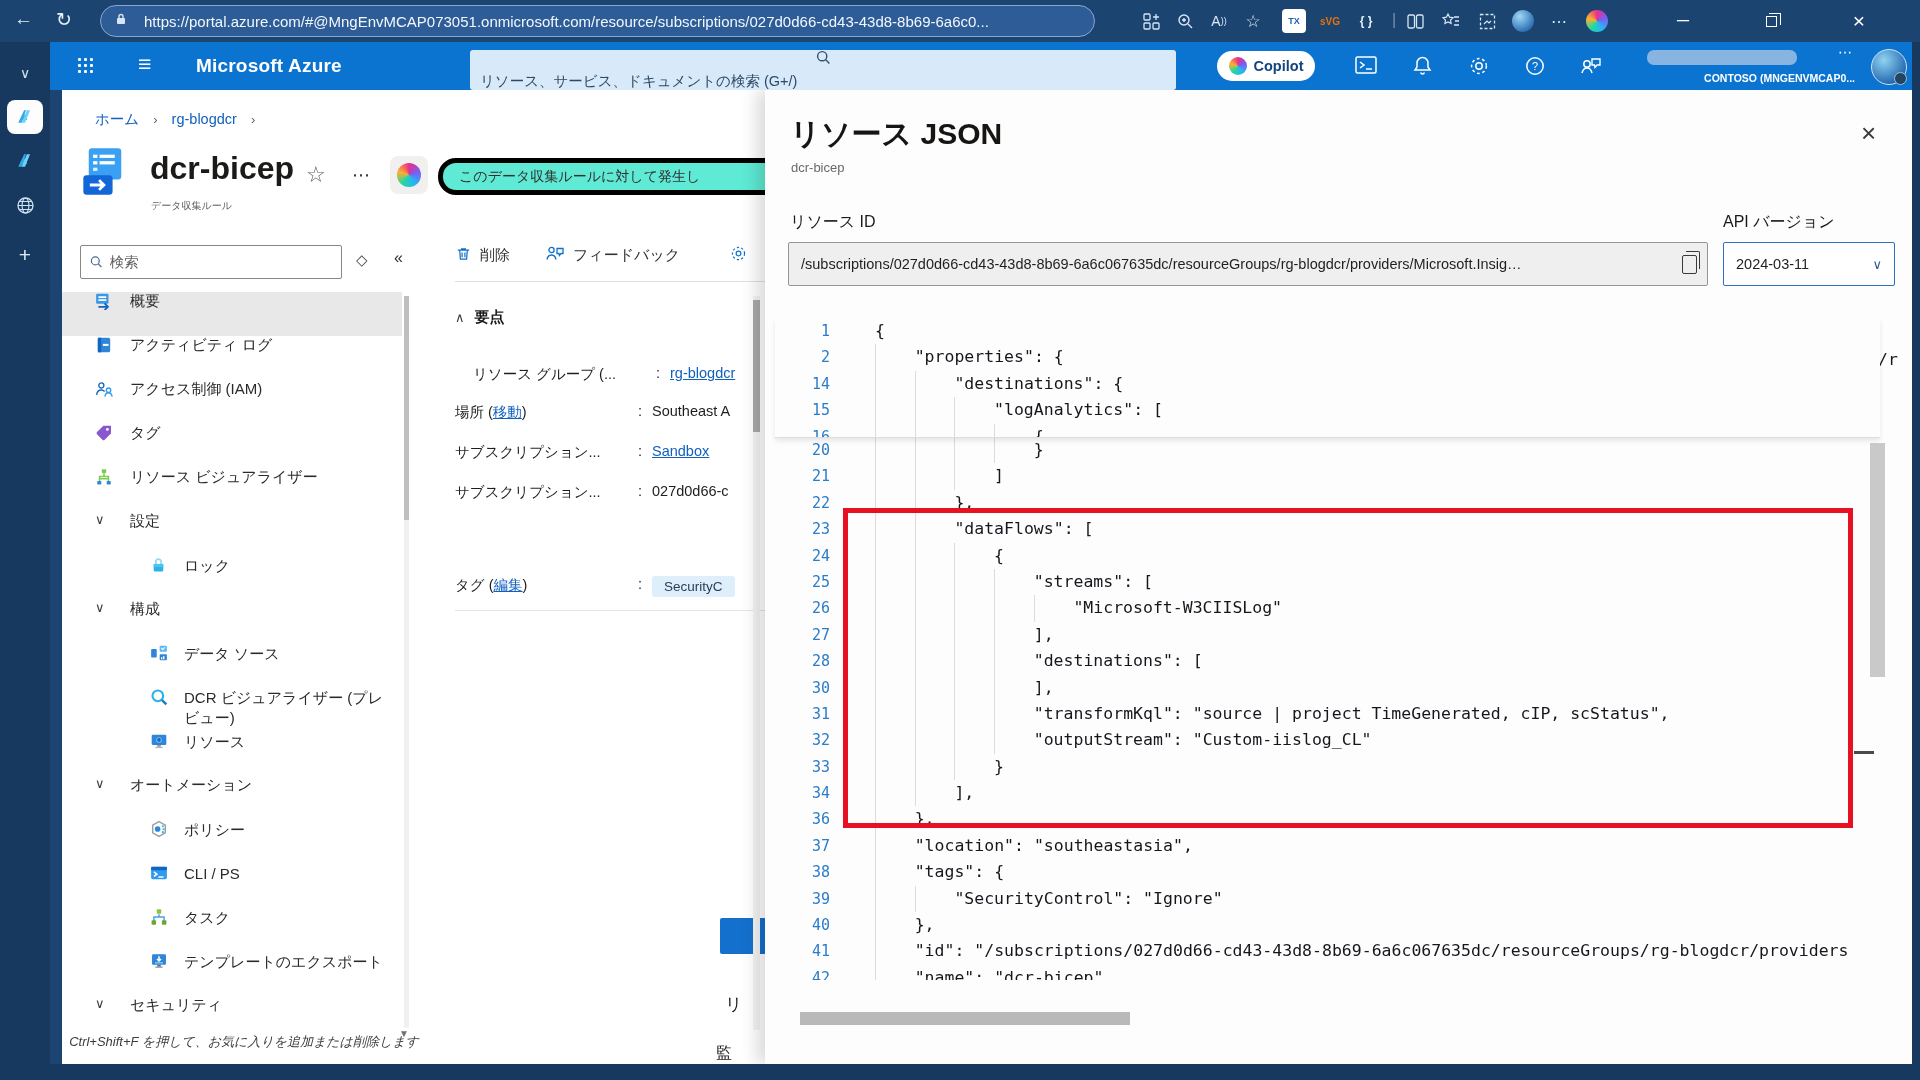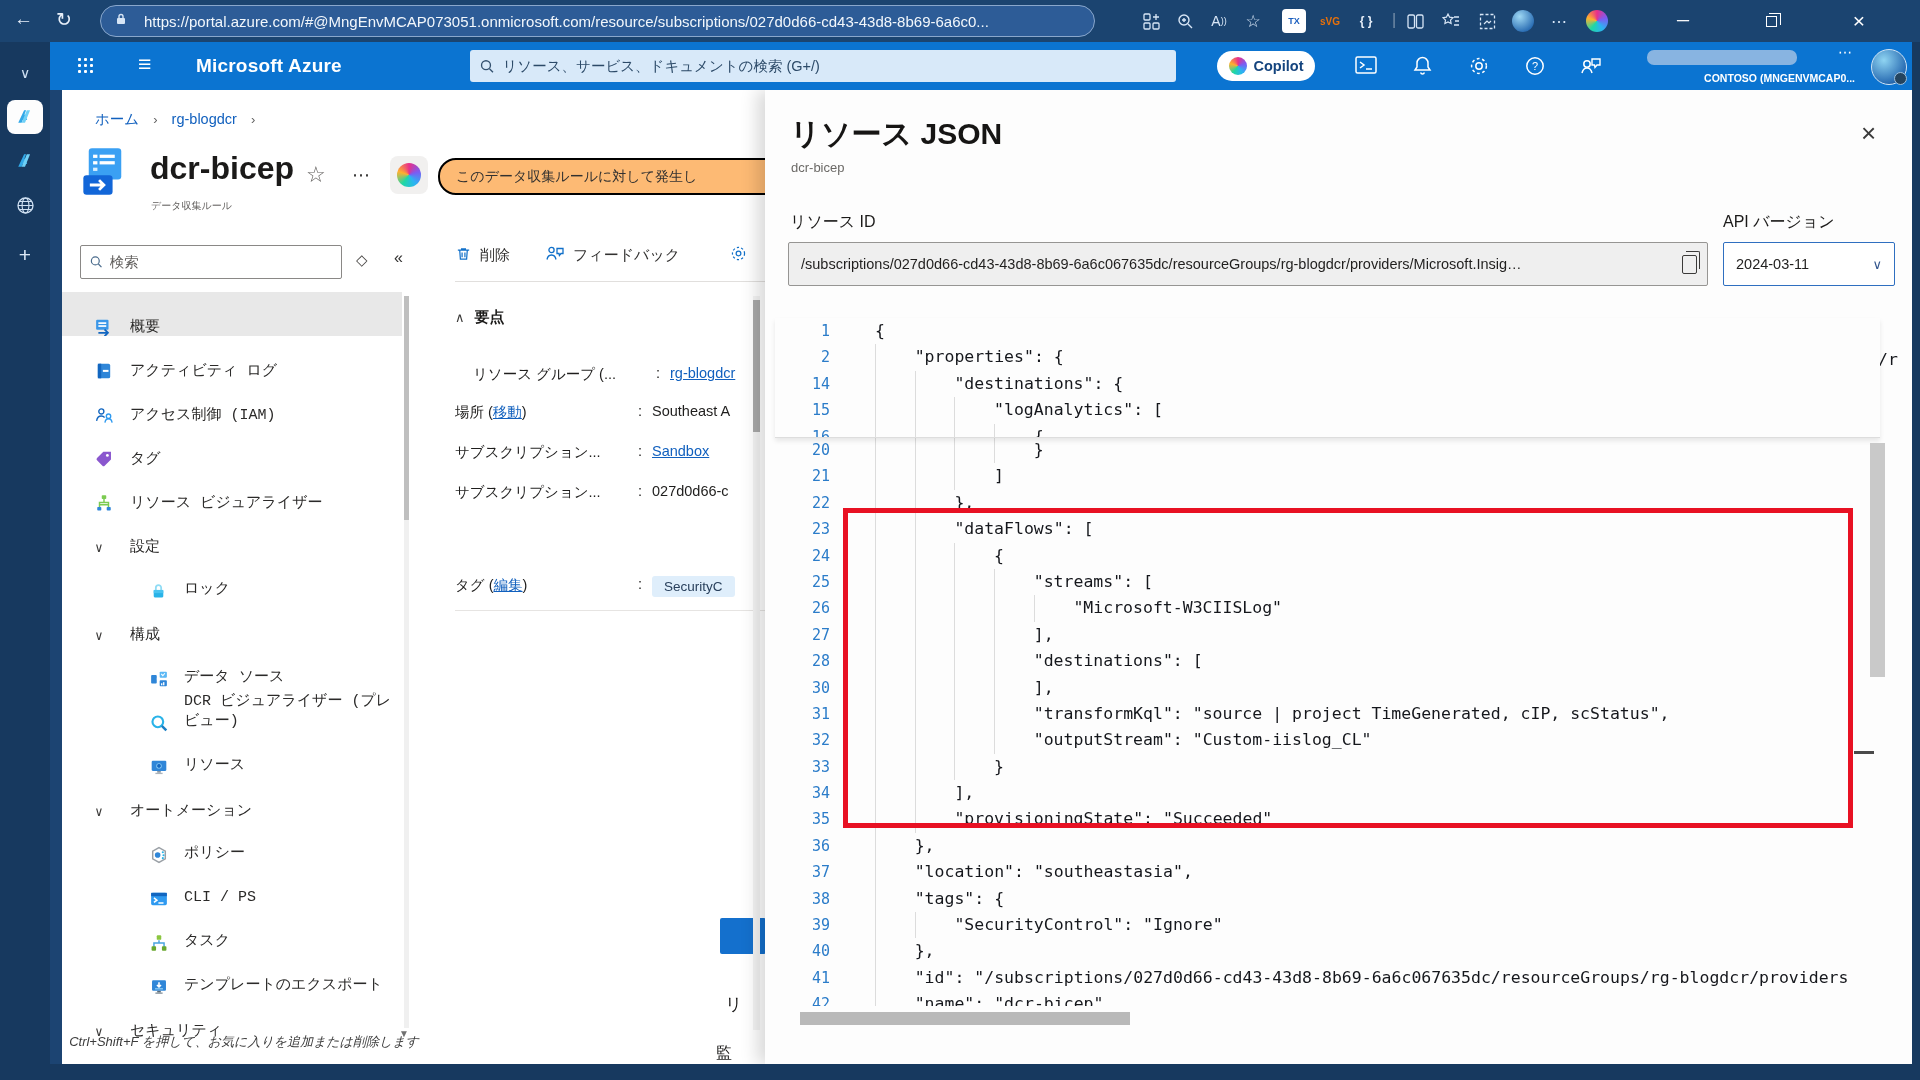--- a/index.html
+++ b/index.html
@@ -27,21 +27,21 @@
   #bottom-edge { position:absolute; left:0; top:1064px; width:1920px; height:16px; background:#17395f; z-index:36; }
   .rail-ico { position:absolute; left:7px; width:36px; height:34px; display:flex; align-items:center; justify-content:center; cursor:pointer; }
   .rail-tab-active { background:#fdfdfd; border-radius:8px; }
 
   
   #azure-header { position:absolute; left:50px; top:42px; width:1862px; height:48px; background:#0b74d1; z-index:32; }
   #waffle { position:absolute; left:28px; top:16px; width:16px; height:16px; cursor:pointer; }
   .wdot { position:absolute; width:3px; height:3px; background:#fff; border-radius:1px; }
   #hamburger { position:absolute; left:88px; top:9px; color:#fff; font-size:23px; cursor:pointer; }
   #product { position:absolute; left:146px; top:13px; color:#fff; font-size:19px; font-weight:600; letter-spacing:.2px; }
-  #global-search { position:absolute; left:420px; top:8px; width:706px; height:32px; background:#d8e9f9; border-radius:3px; display:flex; align-items:center; padding:0 10px; gap:8px; }
+  #global-search { position:absolute; left:420px; top:8px; width:706px; height:40px; background:#d8e9f9; border-radius:3px; display:flex; align-items:center; padding:0 10px; gap:8px;flex-direction:column; }
   #global-search input { border:none; outline:none; background:transparent; width:100%; font-size:14.5px; color:#1d3c5c; font-family:"Liberation Sans",sans-serif; }
   #global-search input::placeholder { color:#2c4a68; opacity:1; }
   #copilot-pill { position:absolute; left:1167px; top:9px; width:98px; height:30px; background:#fff; border-radius:15px; display:flex; align-items:center; justify-content:center; gap:7px; cursor:pointer; }
   #copilot-pill span { color:#14447e; font-size:14.5px; font-weight:700; }
   .hdr-ico { position:absolute; top:13px; width:24px; height:24px; cursor:pointer; }
   .copilot-logo { border-radius:50%; background:conic-gradient(#e8308a,#7a5df3,#2bb3f3,#1fd8a4,#ffb02e,#e8308a); }
   #acct-blur { position:absolute; left:1597px; top:8px; width:150px; height:15px; background:#9fc0e4; opacity:.85; border-radius:7px; }
   #acct-more { position:absolute; left:1788px; top:2px; color:#fff; font-size:14px; cursor:pointer; }
   #acct-tenant { position:absolute; left:1560px; top:30px; width:245px; text-align:right; color:#fff; font-size:10.5px; font-weight:bold; white-space:nowrap; overflow:hidden; }
   #acct-avatar { position:absolute; left:1821px; top:7px; width:36px; height:36px; border-radius:50%; background:radial-gradient(circle at 35% 30%, #8fd4f2, #2a6db3 70%, #173f6e); border:1px solid #cfe4f6; cursor:pointer; }
@@ -50,30 +50,30 @@
   
   #breadcrumb { position:absolute; left:95px; top:110px; font-size:14.5px; z-index:5; }
   #breadcrumb a { color:#1160be; text-decoration:none; cursor:pointer; }
   .bc-sep { color:#616161; margin:0 10px; font-size:13px; }
   #res-icon { position:absolute; left:80px; top:146px; z-index:5; }
   #page-title { position:absolute; left:150px; top:150px; font-size:32px; font-weight:bold; color:#1b1a19; z-index:5; }
   #page-subtitle { position:absolute; left:151px; top:199px; font-size:10px; color:#605e5c; z-index:5; }
   #title-star { position:absolute; left:306px; top:162px; font-size:22px; color:#605e5c; cursor:pointer; z-index:5; }
   #title-more { position:absolute; left:352px; top:164px; font-size:18px; color:#323130; cursor:pointer; z-index:5; }
   #title-copilot { position:absolute; left:390px; top:156px; width:38px; height:38px; background:#f1f0ef; border-radius:8px; display:flex; align-items:center; justify-content:center; cursor:pointer; z-index:5; }
-  #prompt-pill { position:absolute; left:438px; top:158px; width:360px; height:37px; border:2px solid #000000; border-radius:18px; display:flex; align-items:center; padding:0 16px; font-size:14px; color:#323130; background:#fdba74; white-space:nowrap; overflow:hidden; cursor:pointer; z-index:5; }
+  #prompt-pill { position:absolute; left:438px; top:158px; width:360px; height:37px; border:5px solid #000000; border-radius:18px; display:flex; align-items:center; padding:0 16px; font-size:14px; color:#323130; background:#5eead4; white-space:nowrap; overflow:hidden; cursor:pointer; z-index:5; }
 
   
   #menu-search { position:absolute; left:80px; top:245px; width:262px; height:34px; border:1px solid #8a8886; border-radius:2px; display:flex; align-items:center; padding:0 9px; gap:7px; background:#fff; z-index:5; }
   #menu-search input { border:none; outline:none; width:100%; font-size:14.5px; color:#323130; font-family:"Liberation Sans",sans-serif; }
   #menu-search input::placeholder { color:#605e5c; opacity:1; }
   #menu-pin { position:absolute; left:356px; top:251px; font-size:15px; color:#484644; cursor:pointer; z-index:5; }
   #menu-collapse { position:absolute; left:394px; top:249px; font-size:16px; color:#323130; cursor:pointer; z-index:5; }
   #side-menu { position:absolute; left:62px; top:292px; width:340px; height:748px; overflow:hidden; z-index:5; }
-  .sm-row { position:relative; display:flex; align-items:flex-end; min-height:44px; font-size:15px; color:#2b2a29; cursor:pointer;font-family:Liberation Mono, monospace; }
+  .sm-row { position:relative; display:flex; align-items:flex-start; min-height:44px; font-size:15px; color:#2b2a29; cursor:pointer; }
   .sm-row.sel { background:#e8e8e8; }
   .sm-ico { position:absolute; left:33px; width:18px; height:18px; }
   .sm-lab { margin-left:68px; }
   .sm-group .sm-chev { position:absolute; left:33px; color:#3b3a39; font-size:13px; }
   .sm-child .sm-ico { left:88px; }
   .sm-child .sm-lab { margin-left:122px; width:212px; line-height:20px; }
   #menu-hint { position:absolute; left:66px; top:1034px; width:356px; text-align:center; font-size:13px; font-style:italic; color:#3c3c3c; line-height:16px; z-index:5; }
   #side-scroll-track { position:absolute; left:404px; top:296px; width:5px; height:732px; background:#f0f0f0; z-index:5; }
   #side-scroll-thumb { position:absolute; left:404px; top:296px; width:5px; height:224px; background:#bfbfbf; z-index:6; cursor:pointer; }
   #side-scroll-arrow { position:absolute; left:399px; top:1028px; font-size:10px; color:#707070; z-index:6; }
@@ -599,24 +599,20 @@
           </div>
           <div class="code-row">
             <span class="ln">33</span>
             <span class="ct"><span class="ig"></span><span class="ig"></span><span class="ig"></span><span>}</span></span>
           </div>
           <div class="code-row">
             <span class="ln">34</span>
             <span class="ct"><span class="ig"></span><span class="ig"></span><span>],</span></span>
           </div>
           <div class="code-row">
-            <span class="ln">35</span>
-            <span class="ct"><span class="ig"></span><span class="ig"></span><span>"provisioningState": "Succeeded"</span></span>
-          </div>
-          <div class="code-row">
             <span class="ln">36</span>
             <span class="ct"><span class="ig"></span><span>},</span></span>
           </div>
           <div class="code-row">
             <span class="ln">37</span>
             <span class="ct"><span class="ig"></span><span>"location": "southeastasia",</span></span>
           </div>
           <div class="code-row">
             <span class="ln">38</span>
             <span class="ct"><span class="ig"></span><span>"tags": {</span></span>

